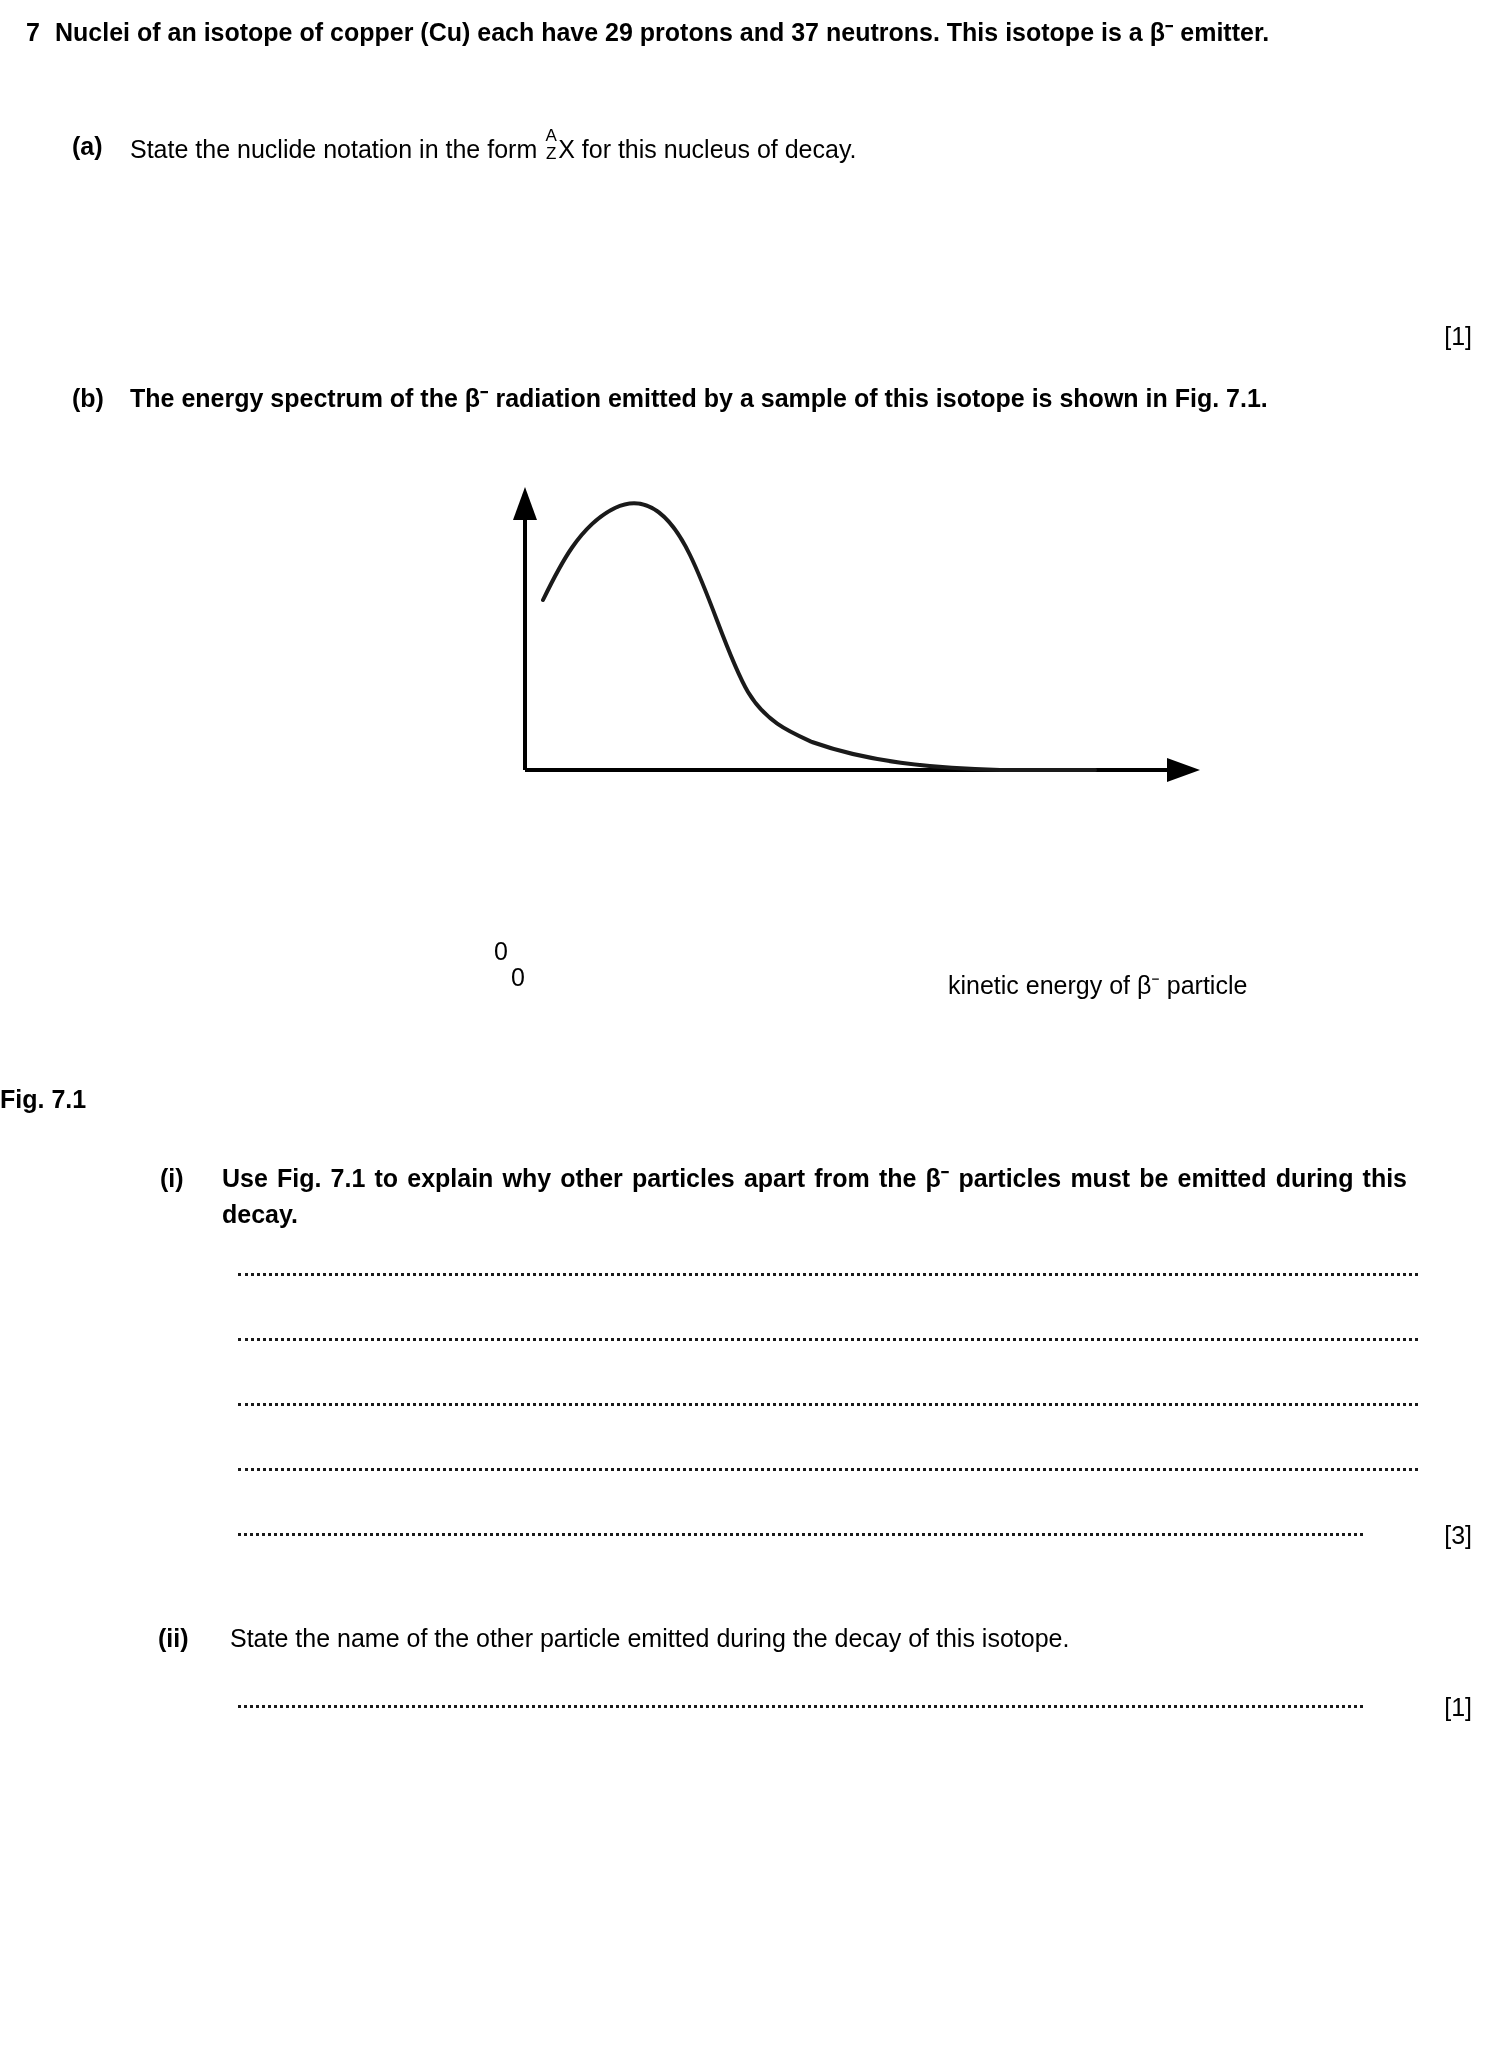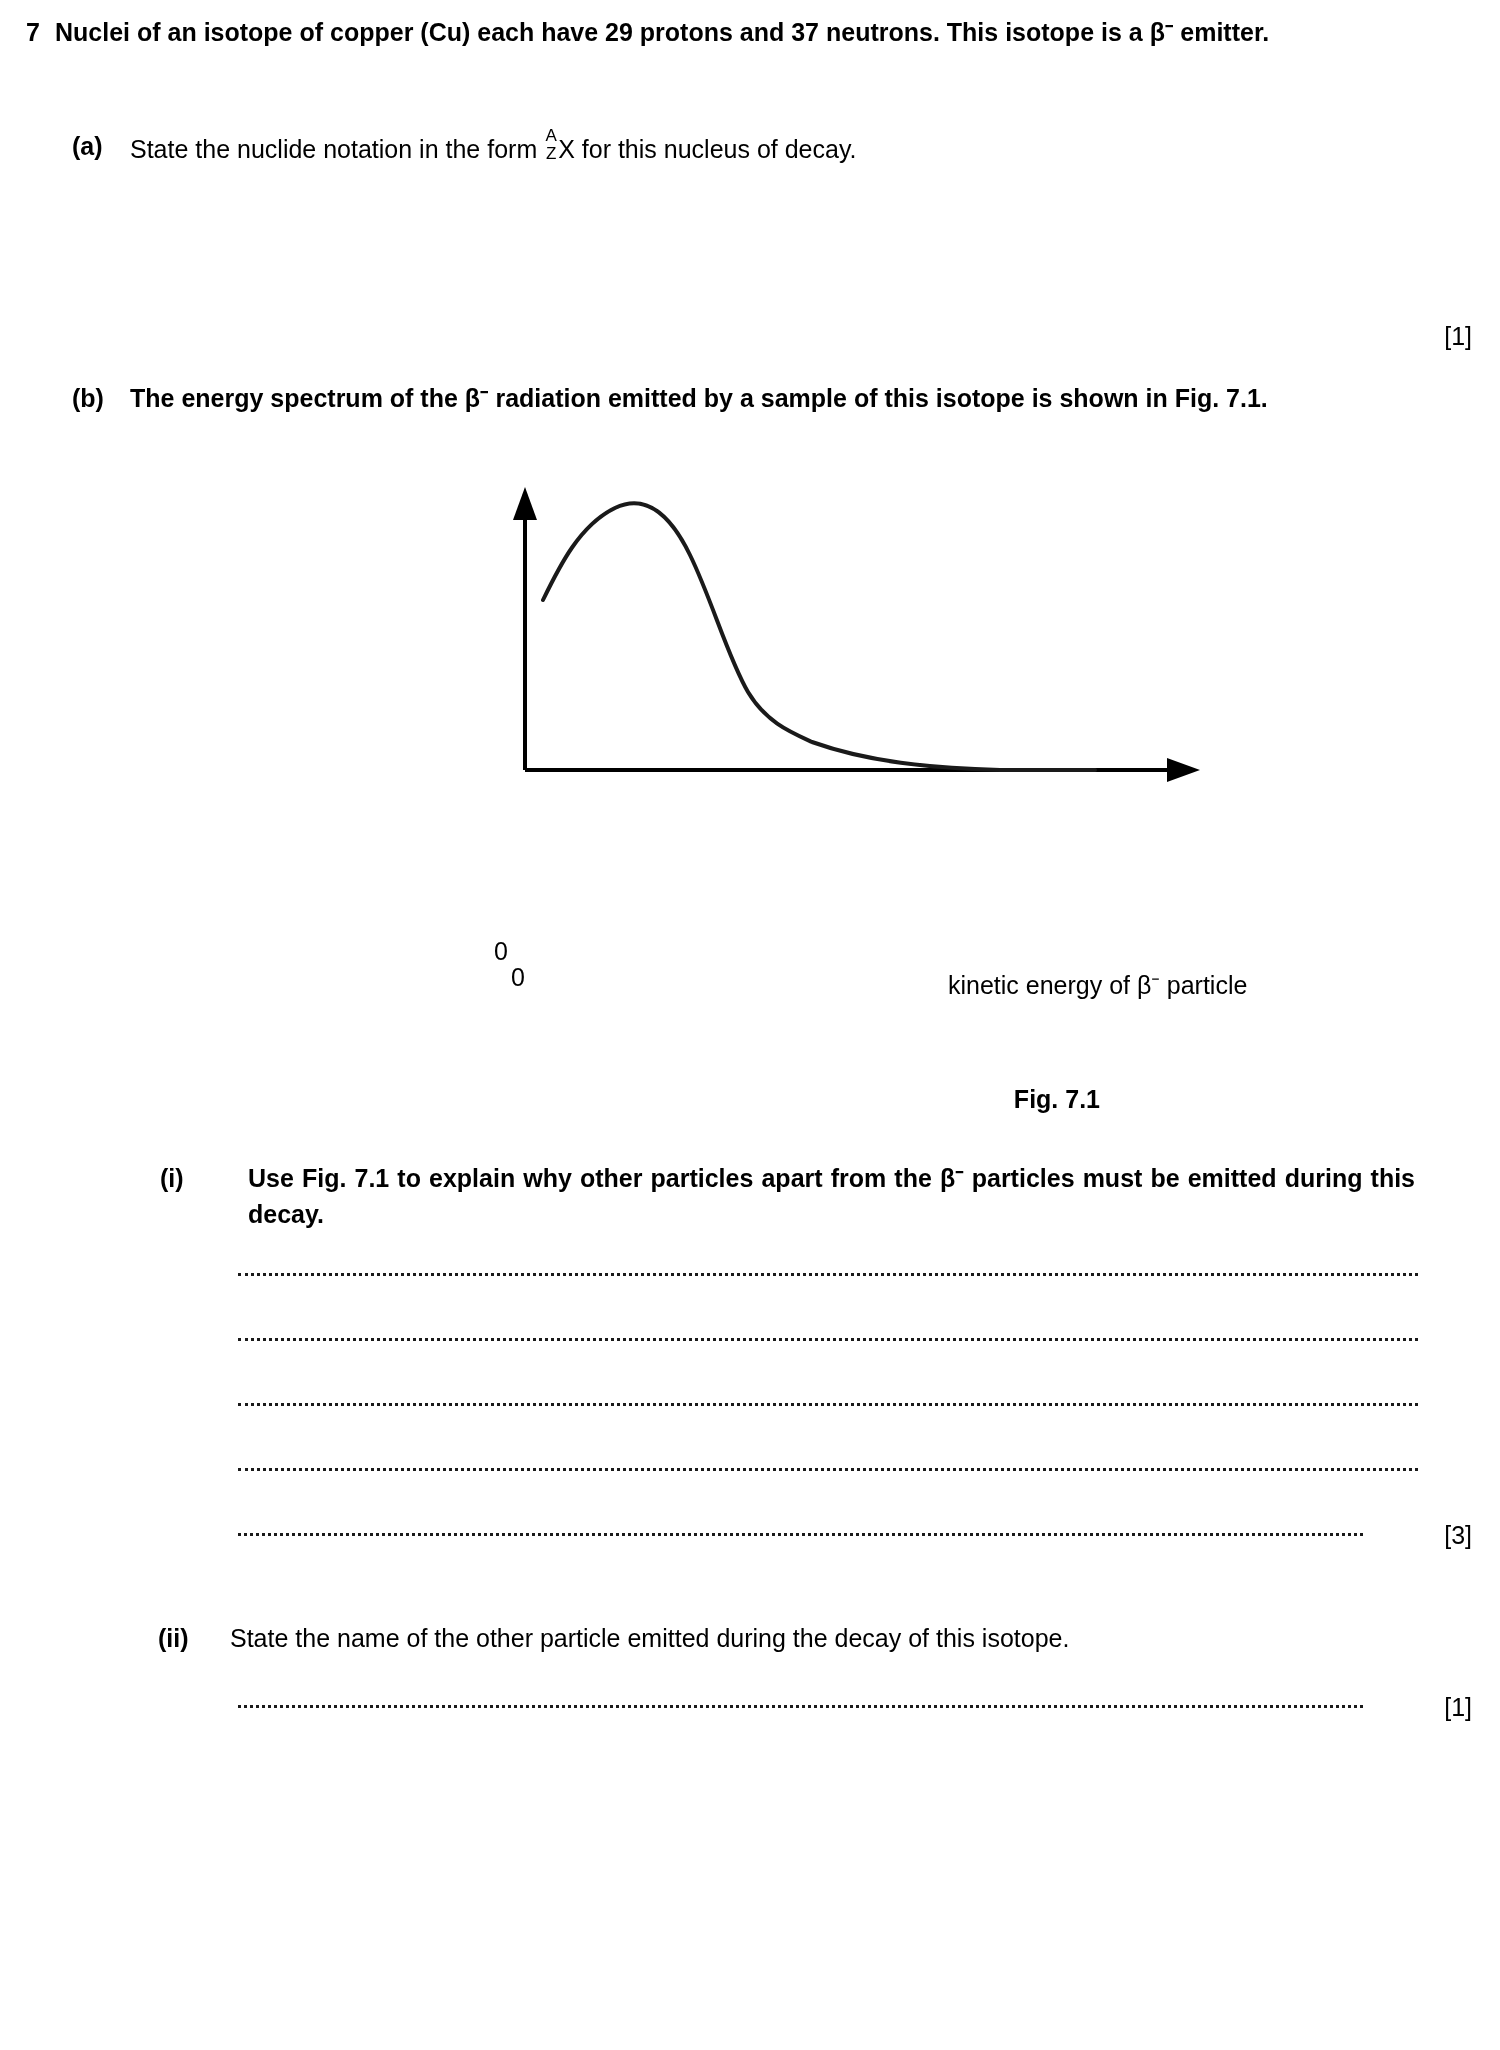--- a/index.html
+++ b/index.html
@@ -159,21 +159,21 @@
     position: absolute;
     left: 511px;
     top: 963px;
     font-size: 25px;
   }
   .figcap {
     position: absolute;
     left: 0;
     top: 1085px;
     width: 1100px;
-    text-align: right;
+    text-align: left;
     font-weight: bold;
     font-size: 25px;
   }
 
   
   .subpart {
     position: absolute;
     display: flex;
     align-items: flex-start;
     width: 1340px;
@@ -243,21 +243,21 @@
   </div>
 
   <div class="xlabel">kinetic energy of β⁻ particle</div>
   <div class="zero-y">0</div>
   <div class="zero-x">0</div>
 
   <div class="figcap">Fig. 7.1</div>
 
   <div class="subpart" style="left:160px; top:1160px; width:1255px;">
     <div class="sublabel">(i)</div>
-    <div class="subtext justify" style="width:1185px;margin-left:26px;">Use Fig. 7.1 to explain why other particles apart from the β⁻ particles must be emitted during this decay.</div>
+    <div class="subtext justify" style="width:1185px;">Use Fig. 7.1 to explain why other particles apart from the β⁻ particles must be emitted during this decay.</div>
   </div>
 
   <div class="dotline" style="left:238px; top:1273px; width:1180px;"></div>
   <div class="dotline" style="left:238px; top:1338px; width:1180px;"></div>
   <div class="dotline" style="left:238px; top:1403px; width:1180px;"></div>
   <div class="dotline" style="left:238px; top:1468px; width:1180px;"></div>
   <div class="dotline" style="left:238px; top:1533px; width:1125px;"></div>
   <div class="mark" style="top:1517px; right:28px;">[3]</div>
 
   <div class="subpart" style="left:158px; top:1620px; width:1255px;">

